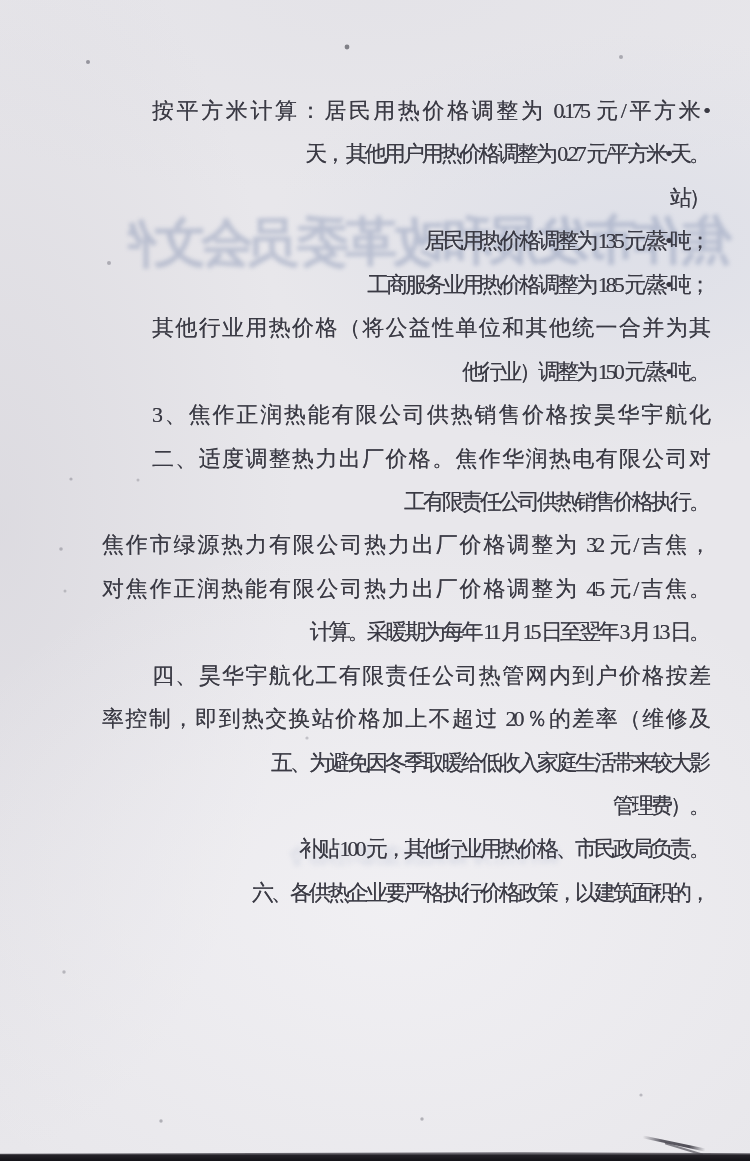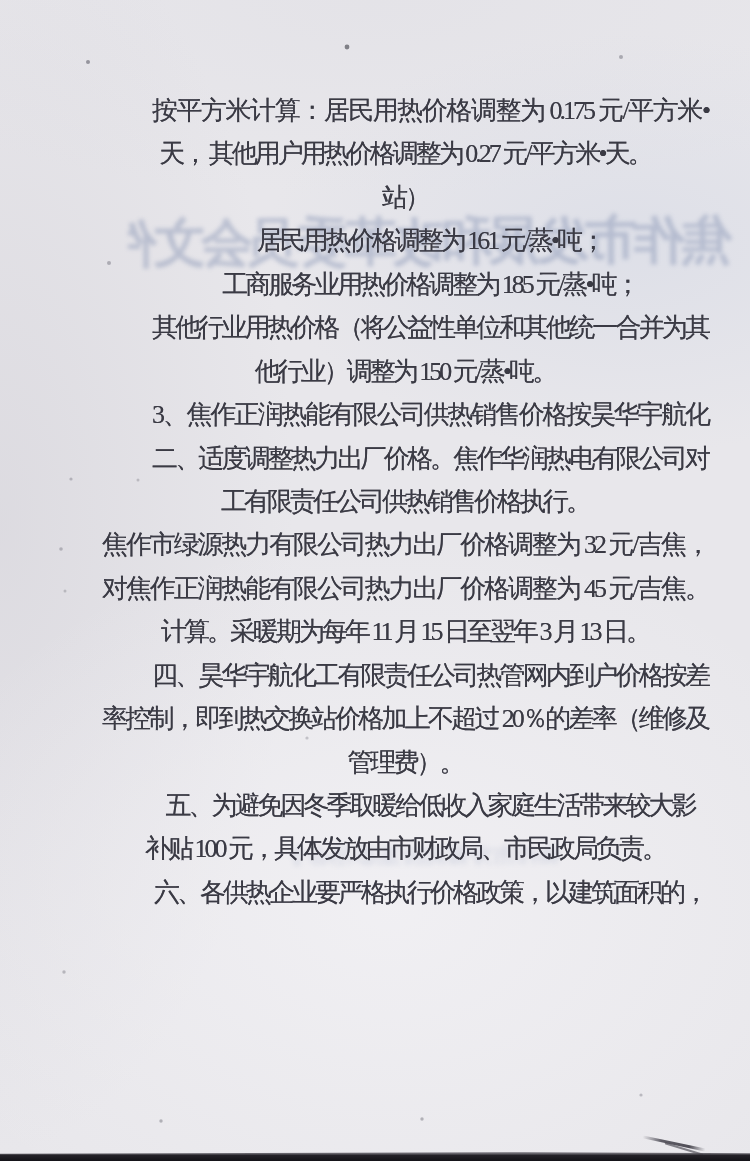--- a/index.html
+++ b/index.html
@@ -36,25 +36,25 @@
     position:absolute;left:290px;top:841px;width:272px;height:24px;
     font-size:25px;font-weight:bold;letter-spacing:-2px;white-space:nowrap;
     color:var(--bleed-ink);opacity:.15;
     transform:scaleX(-1) rotate(.3deg);
     filter:blur(2.6px);
     overflow:hidden;
   }
   
   .doc-text{
     position:absolute;left:102px;top:89px;width:606px;
-    font-size:26px;letter-spacing:-3px;line-height:43.45px;
+    font-size:22px;letter-spacing:-3px;line-height:43.45px;
     color:var(--ink);
     text-shadow:0 0 .6px rgba(58,58,68,.75);
   }
-  .doc-line{height:43.45px;white-space:nowrap;text-align:center;}
+  .doc-line{height:43.45px;white-space:nowrap;text-align:right;}
   .doc-line.just{white-space:normal;text-align:justify;text-align-last:justify;}
   .doc-line.indent{padding-left:50px;}
   
   .speckles{
     position:absolute;left:0;top:0;width:2px;height:2px;border-radius:50%;
     background:transparent;
     box-shadow:
       346px 46px 0 1.4px rgba(45,45,55,.55),
       87px 61px 0 1px rgba(70,70,82,.5),
       620px 56px 0 1px rgba(80,80,92,.4),
@@ -89,34 +89,34 @@
 </head>
 <body>
 
 <div class="page">
   <div class="bleed-title">焦作市发展和改革委员会文件</div>
   <div class="bleed-small">焦作市发展和改革委员会文件</div>
   <div class="doc-text">
       <div class="doc-line indent just">按平方米计算：居民用热价格调整为 0.175 元/平方米•</div>
       <div class="doc-line">天， 其他用户用热价格调整为 0.27 元/平方米•天。</div>
       <div class="doc-line">站）</div>
-      <div class="doc-line indent">居民用热价格调整为 161 元/蒸•吨；</div>
+      <div class="doc-line indent">居民用热价格调整为 135 元/蒸•吨；</div>
       <div class="doc-line indent">工商服务业用热价格调整为 185 元/蒸•吨；</div>
       <div class="doc-line indent just">其他行业用热价格（将公益性单位和其他统一合并为其</div>
       <div class="doc-line">他行业）调整为 150 元/蒸•吨。</div>
       <div class="doc-line indent just">3、焦作正润热能有限公司供热销售价格按昊华宇航化</div>
       <div class="doc-line indent just">二、适度调整热力出厂价格。焦作华润热电有限公司对</div>
       <div class="doc-line">工有限责任公司供热销售价格执行。</div>
       <div class="doc-line just">焦作市绿源热力有限公司热力出厂价格调整为 32 元/吉焦，</div>
       <div class="doc-line just">对焦作正润热能有限公司热力出厂价格调整为 45 元/吉焦。</div>
       <div class="doc-line">计算。采暖期为每年 11 月 15 日至翌年 3 月 13 日。</div>
       <div class="doc-line indent just">四、昊华宇航化工有限责任公司热管网内到户价格按差</div>
       <div class="doc-line just">率控制，即到热交换站价格加上不超过 20％的差率（维修及</div>
+      <div class="doc-line indent">五、为避免因冬季取暖给低收入家庭生活带来较大影</div>
       <div class="doc-line">管理费）。</div>
-      <div class="doc-line indent">五、为避免因冬季取暖给低收入家庭生活带来较大影</div>
-      <div class="doc-line">补贴 100 元，具体发放由市财政局、市民政局负责。</div>
+      <div class="doc-line">补贴 100 元，其他行业用热价格、市民政局负责。</div>
       <div class="doc-line indent">六、各供热企业要严格执行价格政策，以建筑面积的，</div>
     </div>
   <div class="speckles"></div>
   <div class="corner-curl"></div>
   <div class="corner-curl-2"></div>
   <div class="scan-edge"></div>
 </div>
 
 </body></html>

